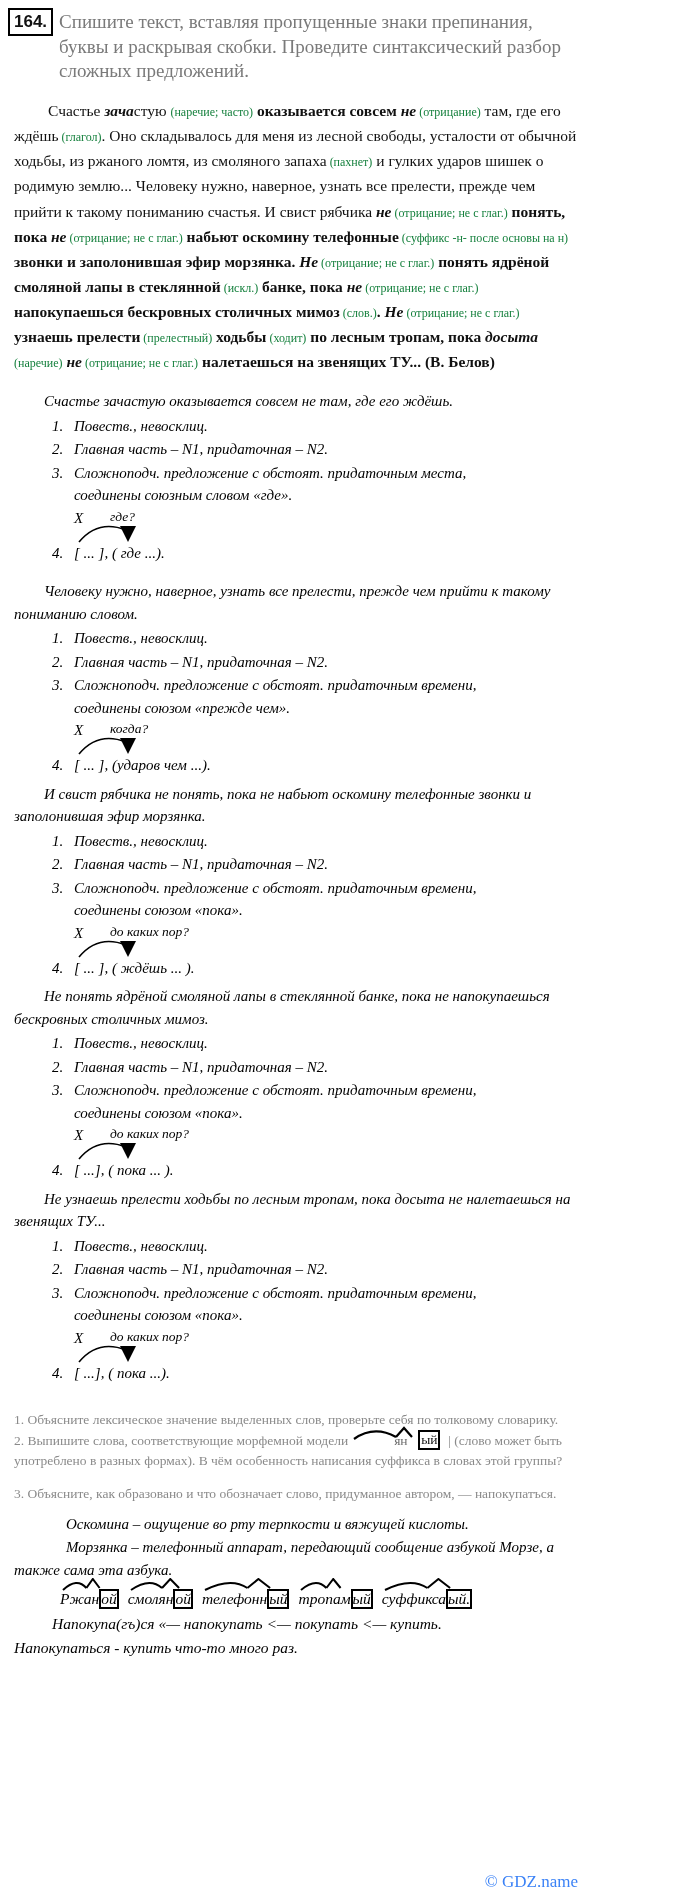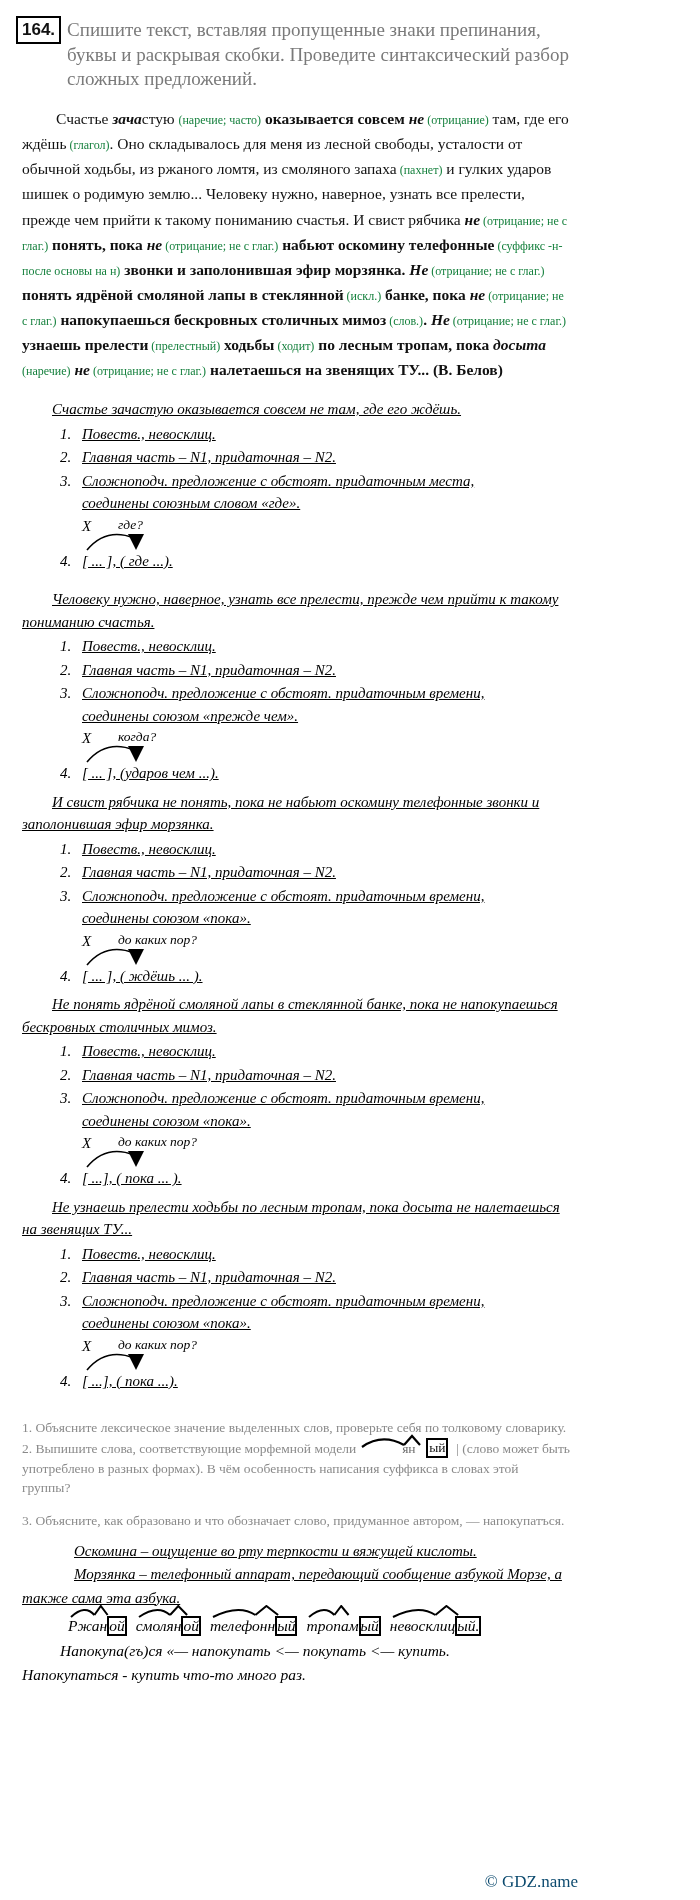--- a/index.html
+++ b/index.html
@@ -12,21 +12,21 @@
     height: 1900px;
     position: relative;
     font-family: "Liberation Serif", "DejaVu Serif", serif;
     color: #000000;
     overflow: hidden;
   }
   .page {
     position: relative;
     width: 592px;
     height: 1900px;
-    padding: 8px;
+    padding: 0;
     box-sizing: border-box;
   }
 
   
   .task-header {
     display: flex;
     align-items: flex-start;
     padding: 8px 14px 0 8px;
   }
   .task-num {
@@ -65,21 +65,20 @@
     font-style: normal;
     font-weight: normal;
   }
 
   
   .analysis {
     margin: 0 14px;
     font-style: italic;
     font-size: 15px;
     line-height: 1.5;
-    text-decoration: underline;
   }
   .sentence {
     text-indent: 30px;
     margin-top: 16px;
     margin-bottom: 2px;
   }
   .sentence.tight { margin-top: 6px; }
   ol.steps {
     list-style: none;
     margin: 0;
@@ -164,21 +163,21 @@
     line-height: 1.18;
   }
 
   
   .definitions {
     margin: 10px 14px 0 14px;
     font-style: italic;
     font-size: 15px;
     line-height: 1.55;
   }
-  .definitions .ind { text-indent: 52px; text-decoration: underline; }
+  .definitions .ind { text-indent: 52px; }
 
   
   .morph-row {
     margin: 6px 14px 0 60px;
     font-style: italic;
     font-size: 15.5px;
     white-space: nowrap;
   }
   .mword {
     position: relative;
@@ -209,21 +208,21 @@
     margin: 6px 14px 0 14px;
     font-style: italic;
     font-size: 15.5px;
   }
   .footer-brand {
     position: absolute;
     right: 14px;
     bottom: 8px;
     font-family: "Liberation Serif", serif;
     font-size: 17px;
-    color: #0c4a6e;
+    color: #3b82f6;
   }
 </style>
 </head>
 <body>
 
 <div class="page">
 
   <div class="task-header">
     <div class="task-num">164.</div>
     <div class="task-text">Спишите текст, вставляя пропущенные знаки препинания, буквы и раскрывая скобки. Проведите синтаксический разбор сложных предложений.</div>
@@ -245,21 +244,21 @@
           <svg width="130" height="26" viewBox="0 0 130 26">
             <path d="M3 22 Q22 -1 50 10" stroke="#000" stroke-width="1.6" fill="none"></path>
             <polygon points="44,6 60,6 52,22" fill="#000"></polygon>
           </svg>
         </div>
         <ol class="steps formula">
           <li><span class="num">4.</span><span>[ ... ], ( где ...).</span></li>
         </ol>
       </div>
       <div class="analysis">
-        <div class="sentence">Человеку нужно, наверное, узнать все прелести, прежде чем прийти к такому пониманию счастья.</div>
+        <div class="sentence">Человеку нужно, наверное, узнать все прелести, прежде чем прийти к такому пониманию словом.</div>
         <ol class="steps">
           <li><span class="num">1.</span><span>Повеств., невосклиц.</span></li>
           <li><span class="num">2.</span><span>Главная часть – N1, придаточная – N2.</span></li>
           <li><span class="num">3.</span><span>Сложноподч. предложение с обстоят. придаточным времени,</span><span class="cont">соединены союзом «прежде чем».</span></li>
         </ol>
         <div class="scheme">
           <span class="x-mark">X</span>
           <span class="q-label">когда?</span>
           <svg width="130" height="26" viewBox="0 0 130 26">
             <path d="M3 22 Q22 -1 50 10" stroke="#000" stroke-width="1.6" fill="none"></path>
@@ -351,19 +350,19 @@
             <path d="M34.056 10 L42.31199999999999 1 L51.083999999999996 10" stroke="#000" stroke-width="2" fill="none"></path>
           </svg></span><span class="mchars">смолян</span><span class="ending">ой</span></span><span class="mword"><span class="marks"><svg width="78.8" height="14" viewBox="0 0 78.8 14">
             <path d="M3 12 Q28.895999999999997 -1 45.408 10" stroke="#000" stroke-width="2" fill="none"></path>
             <path d="M45.408 10 L56.416 1 L68.112 10" stroke="#000" stroke-width="2" fill="none"></path>
           </svg></span><span class="mchars">телефонн</span><span class="ending">ый</span></span><span class="mword"><span class="marks"><svg width="53" height="14" viewBox="0 0 53 14">
             <path d="M3 12 Q18.06 -1 28.380000000000003 10" stroke="#000" stroke-width="2" fill="none"></path>
             <path d="M28.380000000000003 10 L35.26 1 L42.57 10" stroke="#000" stroke-width="2" fill="none"></path>
           </svg></span><span class="mchars">тропам</span><span class="ending">ый</span></span><span class="mword"><span class="marks"><svg width="78.8" height="14" viewBox="0 0 78.8 14">
             <path d="M3 12 Q28.895999999999997 -1 45.408 10" stroke="#000" stroke-width="2" fill="none"></path>
             <path d="M45.408 10 L56.416 1 L68.112 10" stroke="#000" stroke-width="2" fill="none"></path>
-          </svg></span><span class="mchars">невосклиц</span><span class="ending">ый.</span></span></div>
+          </svg></span><span class="mchars">суффикса</span><span class="ending">ый.</span></span></div>
 
   <div class="derivation">Напокупа(гъ)ся «— напокупать &lt;— покупать &lt;— купить.</div>
   <div class="final-line">Напокупаться - купить что-то много раз.</div>
 
   <div class="footer-brand">© GDZ.name</div>
 </div>
 
 </body></html>

